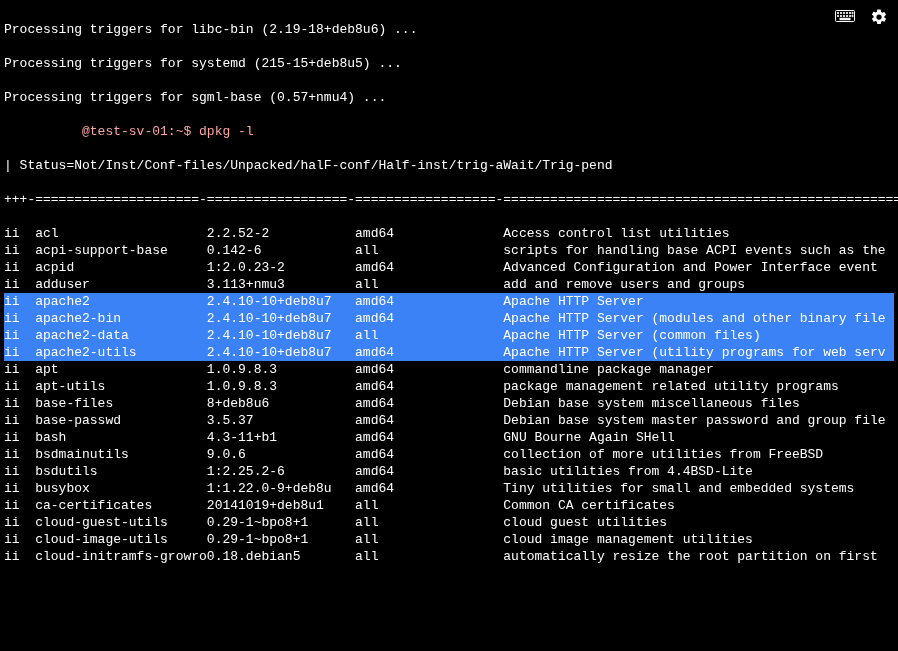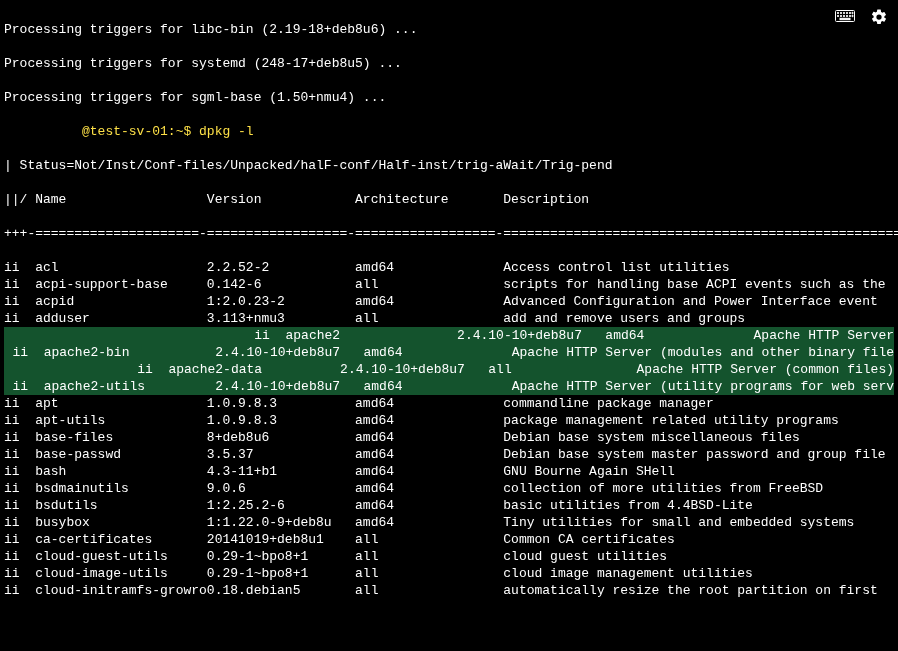--- a/index.html
+++ b/index.html
@@ -29,22 +29,22 @@
 .icon-btn {
   width: 22px;
   height: 22px;
   display: flex;
   align-items: center;
   justify-content: center;
   cursor: pointer;
   color: #fff;
 }
 .row { white-space: pre; }
-.hl { background: #14532d; text-align: right; }
-.prompt-user { color: #fde047; }
+.hl { background: #3b82f6; }
+.prompt-user { color: #fca5a5; }
 </style>
 </head>
 <body>
 
 <div class="toolbar">
   <div class="icon-btn">
     <svg width="20" height="14" viewBox="0 0 20 14" fill="none" stroke="#fff" stroke-width="1">
       <rect x="0.5" y="0.5" width="19" height="11" rx="1"></rect>
       <circle cx="3" cy="3" r="0.7" fill="#fff"></circle>
         <circle cx="6" cy="3" r="0.7" fill="#fff"></circle>
@@ -63,20 +63,19 @@
   </div>
   <div class="icon-btn">
     <svg width="18" height="18" viewBox="0 0 24 24" fill="#fff">
       <path d="M19.14,12.94a7.07,7.07,0,0,0,.05-.94,7.07,7.07,0,0,0-.05-.94l2.03-1.58a.5.5,0,0,0,.12-.64l-1.92-3.32a.5.5,0,0,0-.61-.22l-2.39.96a7.22,7.22,0,0,0-1.62-.94l-.36-2.54A.5.5,0,0,0,13.9,2H10.1a.5.5,0,0,0-.49.42L9.25,4.96a7.22,7.22,0,0,0-1.62.94L5.24,4.94a.5.5,0,0,0-.61.22L2.71,8.48a.5.5,0,0,0,.12.64l2.03,1.58a7.07,7.07,0,0,0-.05.94,7.07,7.07,0,0,0,.05.94L2.83,14.16a.5.5,0,0,0-.12.64l1.92,3.32a.5.5,0,0,0,.61.22l2.39-.96a7.22,7.22,0,0,0,1.62.94l.36,2.54a.5.5,0,0,0,.49.42h3.8a.5.5,0,0,0,.49-.42l.36-2.54a7.22,7.22,0,0,0,1.62-.94l2.39.96a.5.5,0,0,0,.61-.22l1.92-3.32a.5.5,0,0,0-.12-.64ZM12,15.5A3.5,3.5,0,1,1,15.5,12,3.5,3.5,0,0,1,12,15.5Z"></path>
     </svg>
   </div>
 </div>
 
 <div class="terminal">
 <div class="row">Processing triggers for libc-bin (2.19-18+deb8u6) ...</div>
-<div class="row">Processing triggers for systemd (248-17+deb8u5) ...</div>
-<div class="row">Processing triggers for sgml-base (1.50+nmu4) ...</div>
+<div class="row">Processing triggers for systemd (215-15+deb8u5) ...</div>
+<div class="row">Processing triggers for sgml-base (0.57+nmu4) ...</div>
 <div class="row prompt-user">          @test-sv-01:~$ dpkg -l</div>
 <div class="row">| Status=Not/Inst/Conf-files/Unpacked/halF-conf/Half-inst/trig-aWait/Trig-pend</div>
-<div class="row">||/ Name                  Version            Architecture       Description</div>
 <div class="row">+++-=====================-==================-==================-====================================================</div>
 <div id="pkg-rows"><div class="row">ii  acl                   2.2.52-2           amd64              Access control list utilities</div><div class="row">ii  acpi-support-base     0.142-6            all                scripts for handling base ACPI events such as the</div><div class="row">ii  acpid                 1:2.0.23-2         amd64              Advanced Configuration and Power Interface event</div><div class="row">ii  adduser               3.113+nmu3         all                add and remove users and groups</div><div class="row hl">ii  apache2               2.4.10-10+deb8u7   amd64              Apache HTTP Server</div><div class="row hl">ii  apache2-bin           2.4.10-10+deb8u7   amd64              Apache HTTP Server (modules and other binary file</div><div class="row hl">ii  apache2-data          2.4.10-10+deb8u7   all                Apache HTTP Server (common files)</div><div class="row hl">ii  apache2-utils         2.4.10-10+deb8u7   amd64              Apache HTTP Server (utility programs for web serv</div><div class="row">ii  apt                   1.0.9.8.3          amd64              commandline package manager</div><div class="row">ii  apt-utils             1.0.9.8.3          amd64              package management related utility programs</div><div class="row">ii  base-files            8+deb8u6           amd64              Debian base system miscellaneous files</div><div class="row">ii  base-passwd           3.5.37             amd64              Debian base system master password and group file</div><div class="row">ii  bash                  4.3-11+b1          amd64              GNU Bourne Again SHell</div><div class="row">ii  bsdmainutils          9.0.6              amd64              collection of more utilities from FreeBSD</div><div class="row">ii  bsdutils              1:2.25.2-6         amd64              basic utilities from 4.4BSD-Lite</div><div class="row">ii  busybox               1:1.22.0-9+deb8u   amd64              Tiny utilities for small and embedded systems</div><div class="row">ii  ca-certificates       20141019+deb8u1    all                Common CA certificates</div><div class="row">ii  cloud-guest-utils     0.29-1~bpo8+1      all                cloud guest utilities</div><div class="row">ii  cloud-image-utils     0.29-1~bpo8+1      all                cloud image management utilities</div><div class="row">ii  cloud-initramfs-growro0.18.debian5       all                automatically resize the root partition on first</div></div>
 </div>
 
 </body></html>

